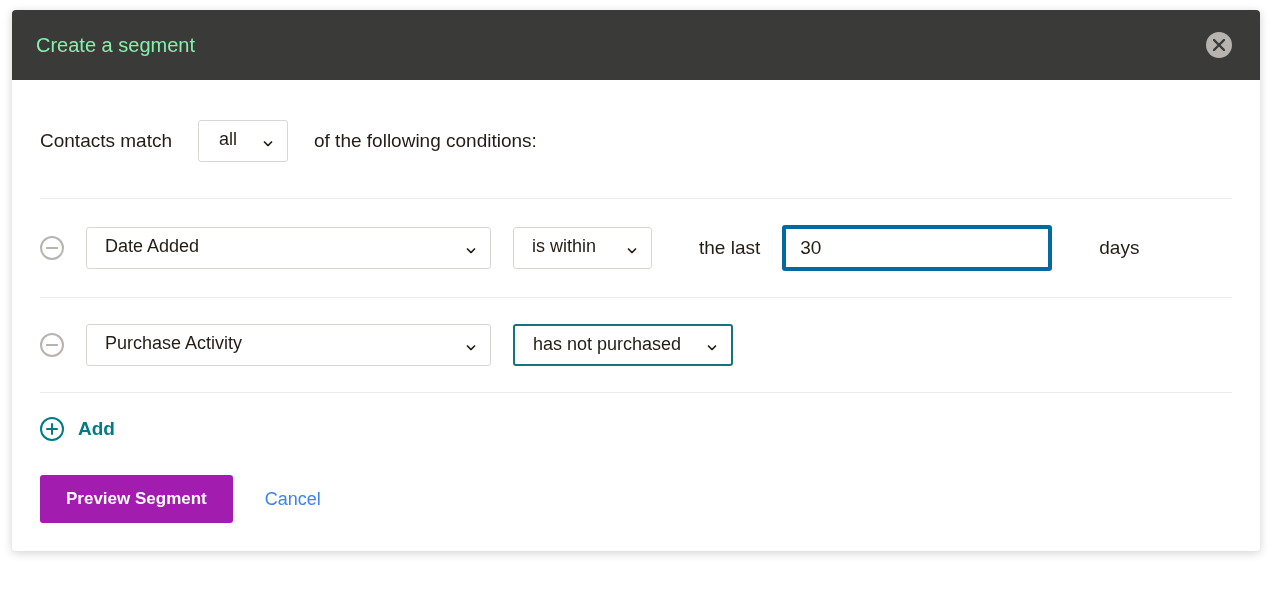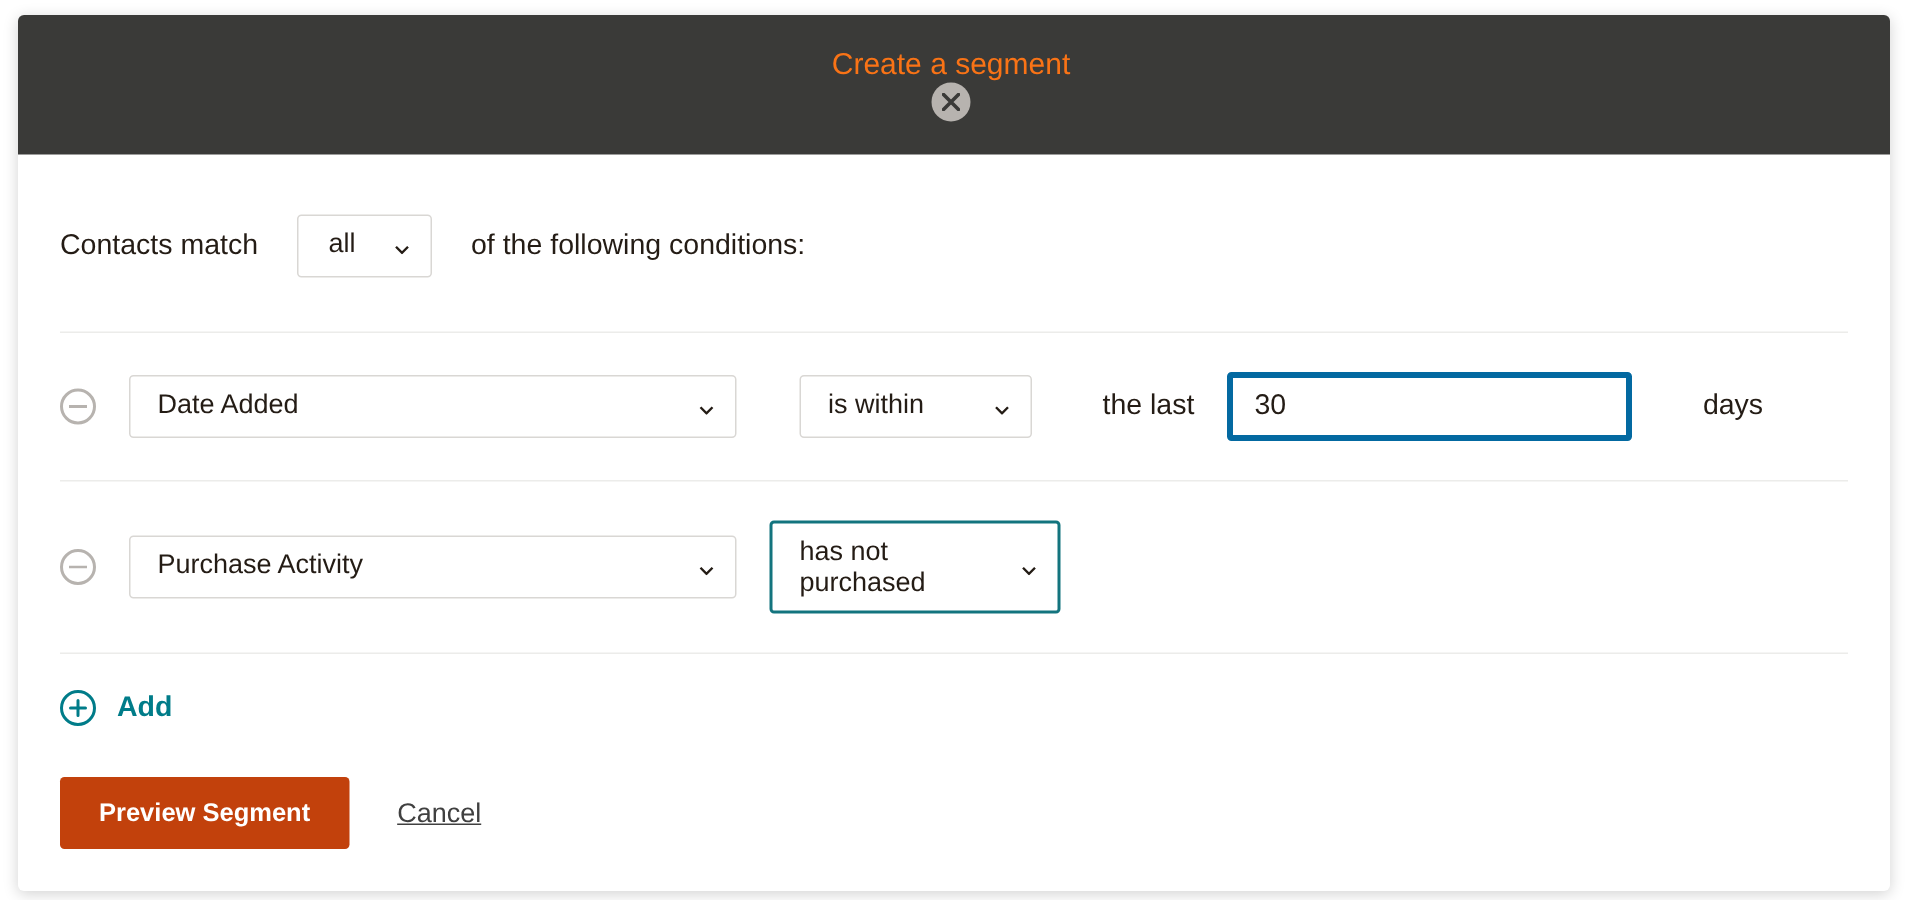--- a/index.html
+++ b/index.html
@@ -14,28 +14,27 @@
   .modal {
     width: 1248px;
     margin: 10px auto;
     border-radius: 4px;
     box-shadow: 0 2px 10px rgba(0,0,0,0.18);
     overflow: hidden;
     background: #fff;
   }
   .modal-header {
     background: #3a3a38;
-    color: #f97316;
+    color: #86efac;
     display: flex;
     align-items: center;
     justify-content: space-between;
     padding: 22px 28px 22px 24px;
     font-size: 20px;
     font-weight: 400;
-    flex-direction: column;
   }
   .modal-header .close {
     width: 26px;
     height: 26px;
     border-radius: 50%;
     background: #b7b3af;
     display: flex;
     align-items: center;
     justify-content: center;
     color: #3a3a38;
@@ -62,24 +61,24 @@
     border-radius: 3px;
     background: #fff;
     padding: 8px 38px 8px 18px;
     font-size: 18px;
     color: #241c15;
     cursor: pointer;
     min-height: 42px;
   }
   .select.small { padding: 8px 40px 8px 20px; min-width: 90px; }
   .select.wide { width: 405px; }
-  .select.mid { width: 155px; margin-left: 20px; }
+  .select.mid { width: 139px; }
   .select.accent {
     border: 2px solid #13747e;
-    width: 194px;
+    width: 220px;
   }
   .select .caret {
     position: absolute;
     right: 14px;
     top: 50%;
     transform: translateY(-50%);
     color: #241c15;
   }
   .hr {
     border: none;
@@ -144,34 +143,33 @@
     font-size: 19px;
     font-weight: 600;
   }
   .footer {
     display:flex;
     align-items:center;
     gap: 32px;
     padding-top: 24px;
   }
   .btn-primary {
-    background: #c2410c;
+    background: #a21caf;
     color: #ffffff;
     border: none;
     border-radius: 3px;
     padding: 14px 26px;
     font-size: 17px;
     font-weight: 600;
     cursor: pointer;
     text-align: center;
   }
   .link-cancel {
-    color: #404040;
+    color: #3b82f6;
     font-size: 18px;
-    text-decoration: underline;
     cursor: pointer;
   }
 </style>
 </head>
 <body>
 
 <div class="modal">
 
   <div class="modal-header">
     <span>Create a segment</span>

